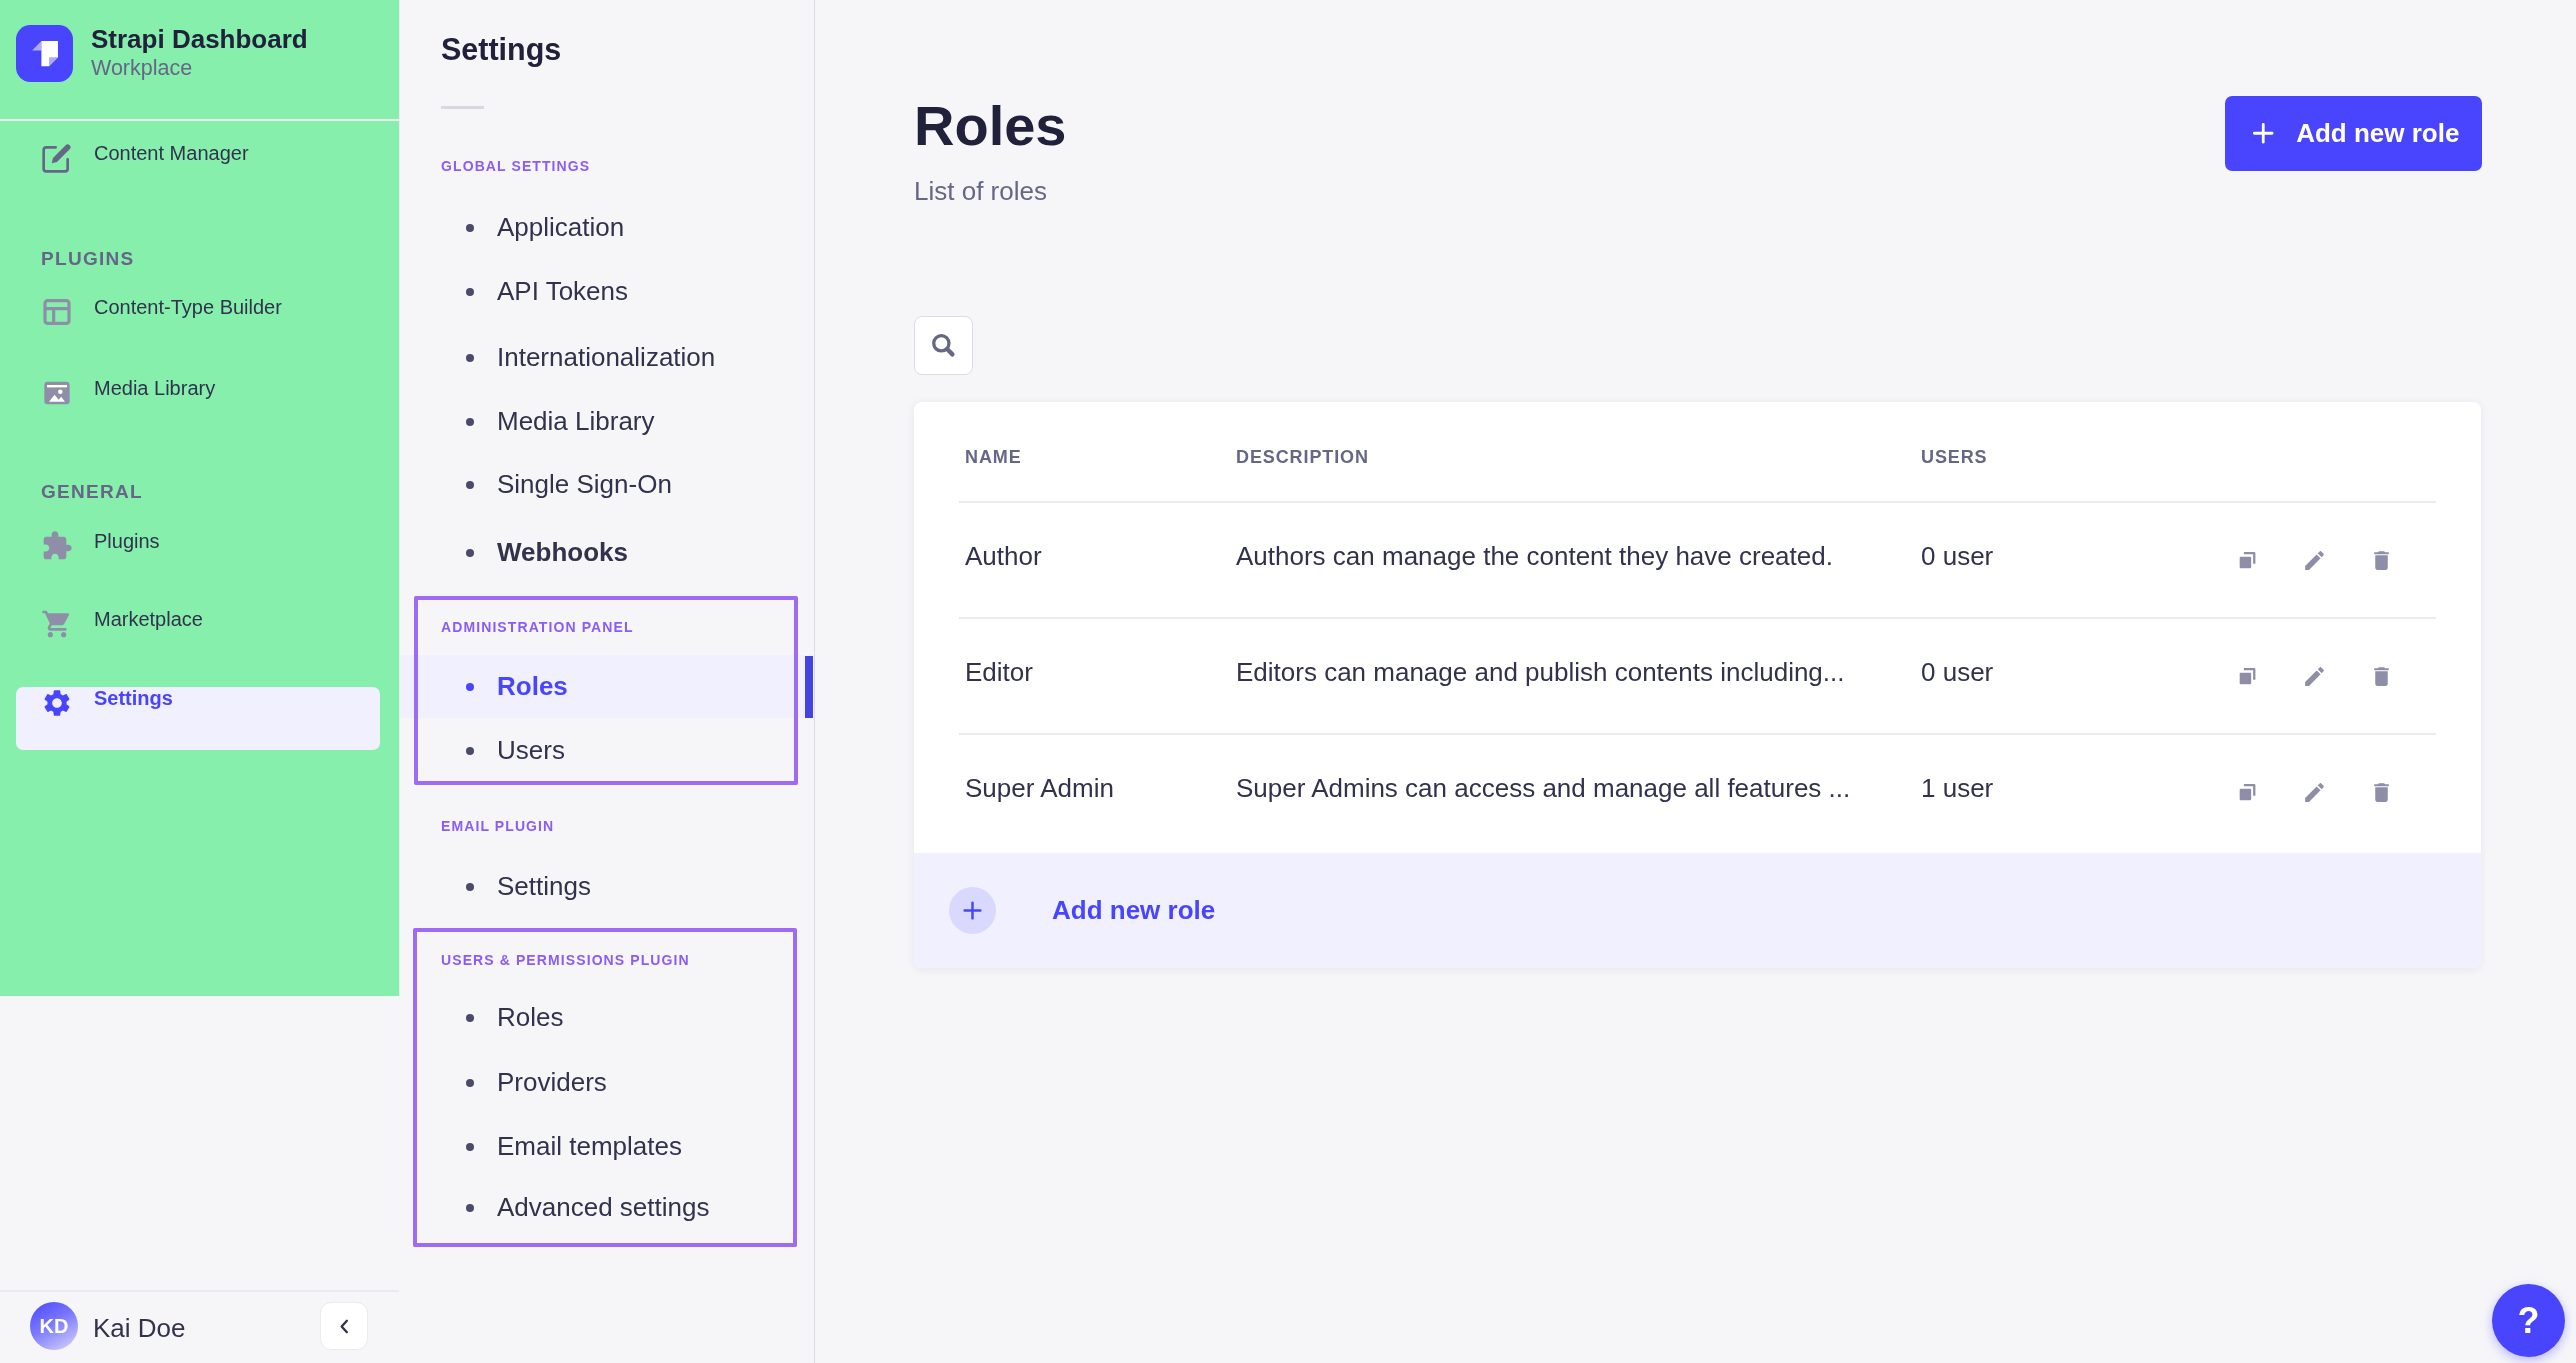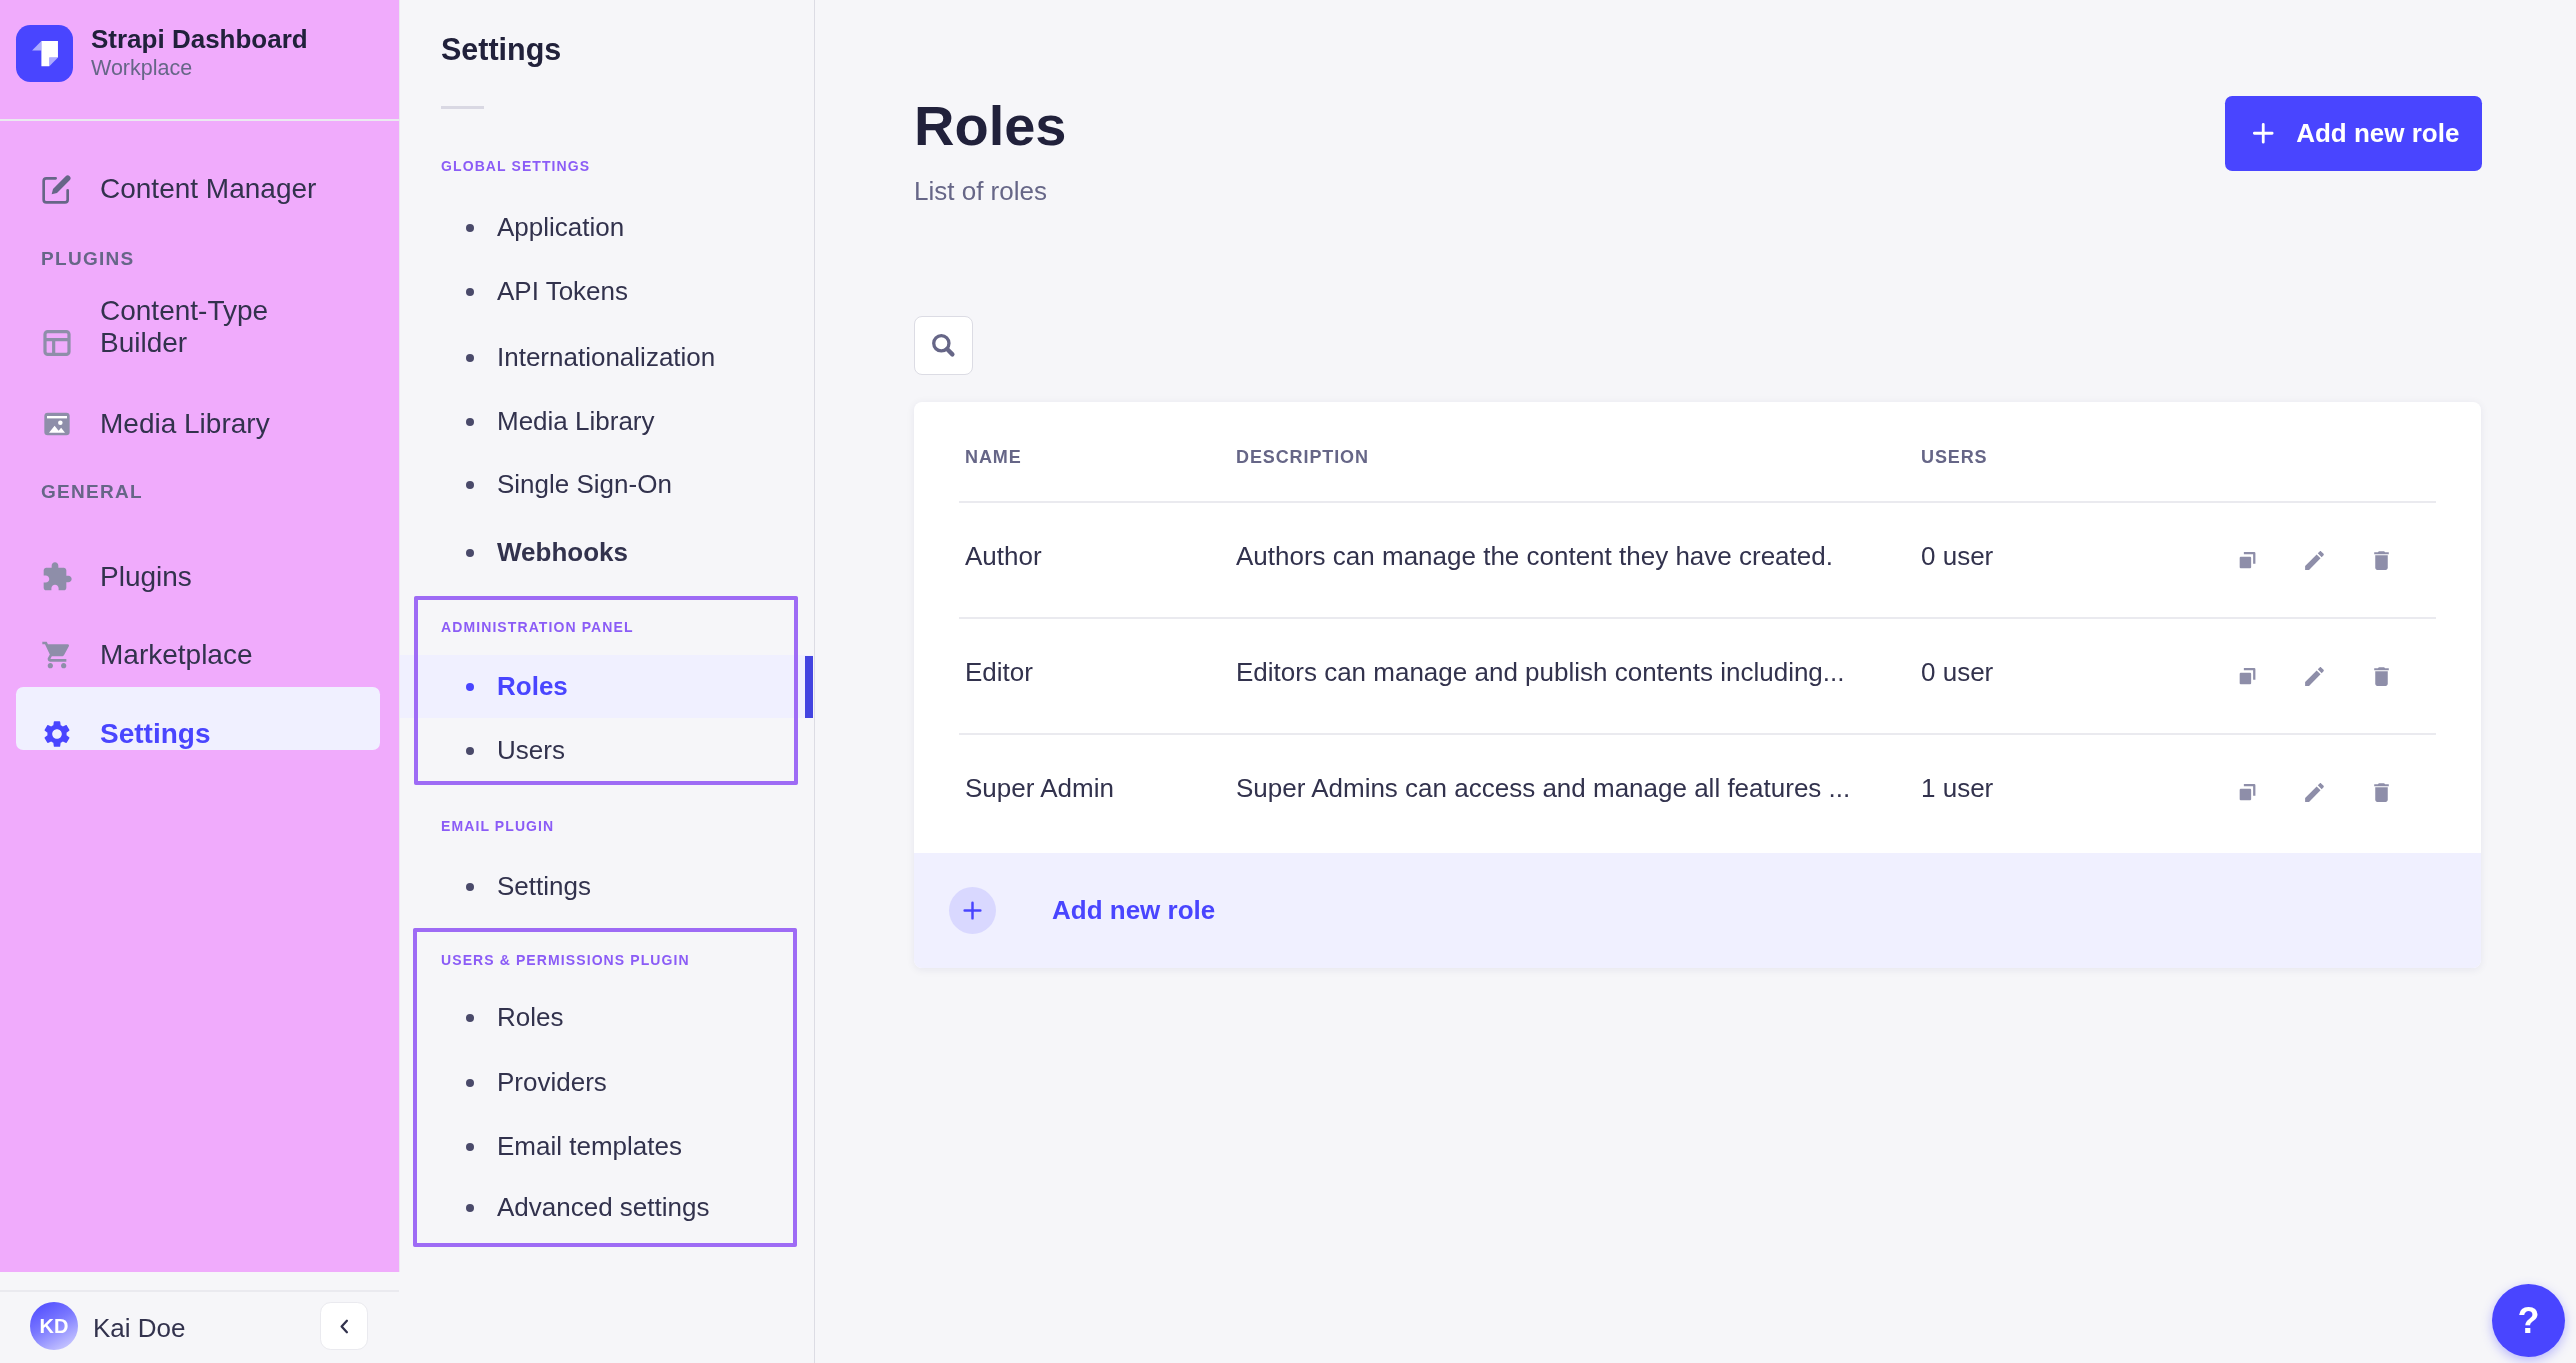--- a/index.html
+++ b/index.html
@@ -6,36 +6,36 @@
   html,body { width:2576px; height:1364px; }
   body {
     font-family:"Liberation Sans", sans-serif;
     background:#f6f6f9; color:#32324d;
     -webkit-font-smoothing:antialiased;
   }
   .app { position:relative; width:2576px; height:1364px; overflow:hidden; }
 
   
   .sidebar {
-    position:absolute; left:0; top:0; width:400px; height:1272px;
-    background:#f0abfc; border-right:1.8px solid #eaeaef;
+    position:absolute; left:0; top:0; width:400px; height:996px;
+    background:#86efac; border-right:1.8px solid #eaeaef;
   }
   .brand { position:absolute; left:16px; top:25px; display:flex; align-items:center; gap:18px; }
   .brand-logo {
     width:57px; height:57px; border-radius:14.4px; background:#4945ff;
     display:flex; align-items:center; justify-content:center; flex:0 0 auto;
   }
   .brand-text .brand-title { font-size:26px; font-weight:bold; color:#21213b; line-height:1.15; }
   .brand-text .brand-sub { font-size:21.5px; color:#666687; line-height:1.3; }
   .sidebar-top-divider { position:absolute; left:0; right:0; top:119px; height:1.8px; background:#eaeaef; }
 
   .nav-item {
     position:absolute; left:16px; width:364px; height:63px; border-radius:7.2px;
-    display:flex; align-items:flex-end; gap:27px; padding:0 25px;
-    font-size:28px; color:#32324d; cursor:pointer;
+    display:flex; align-items:flex-start; gap:21px; padding:0 25px;
+    font-size:20px; color:#32324d; cursor:pointer;
   }
   .nav-item svg { width:32px; height:32px; flex:0 0 auto; }
   .nav-item.active { background:#f0f0ff; color:#4945ff; font-weight:bold; }
   .nav-section {
     position:absolute; left:41px; font-size:19px; font-weight:bold; color:#666687;
     letter-spacing:1.3px;
   }
 
   .sidebar-bottom-divider { position:absolute; left:0; right:0; top:1290px; height:1.8px; background:#eaeaef; }
   .avatar {

